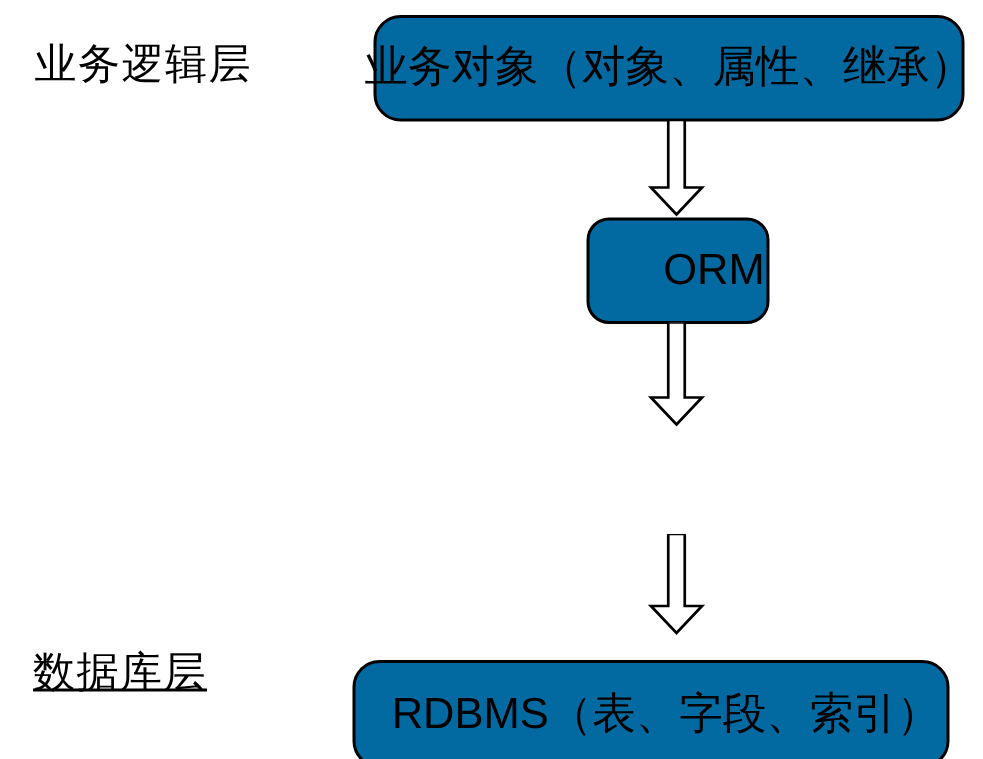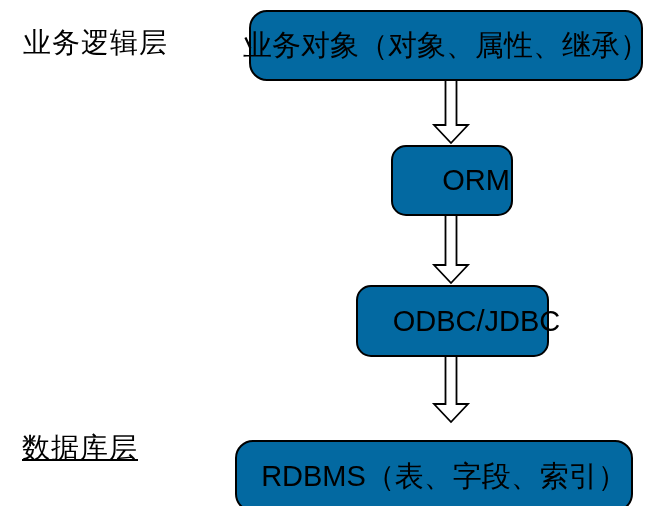--- a/index.html
+++ b/index.html
@@ -69,23 +69,20 @@
   </svg>
 
   <div class="node small" style="left:391px; top:145px; width:122px; height:71px;">
     <span>ORM</span>
   </div>
 
   <svg class="arrow" style="left:431px; top:215px;" width="40" height="70" viewBox="0 0 40 70" aria-hidden="true">
     <path d="M14.5 0 L14.5 50 L3 50 L20 68 L37 50 L25.5 50 L25.5 0 Z"></path>
   </svg>
 
-  <div class="node small" style="left:356px; top:285px; width:193px; height:72px;">
-    <span>ODBC/JDBC</span>
-  </div>
 
   <svg class="arrow" style="left:431px; top:356px;" width="40" height="68" viewBox="0 0 40 68" aria-hidden="true">
     <path d="M14.5 0 L14.5 48 L3 48 L20 66 L37 48 L25.5 48 L25.5 0 Z"></path>
   </svg>
 
   <div class="node big" style="left:235px; top:440px; width:398px; height:72px;padding-left:20px;">
     <span>RDBMS（表、字段、索引）</span>
   </div>
 
 </div>

